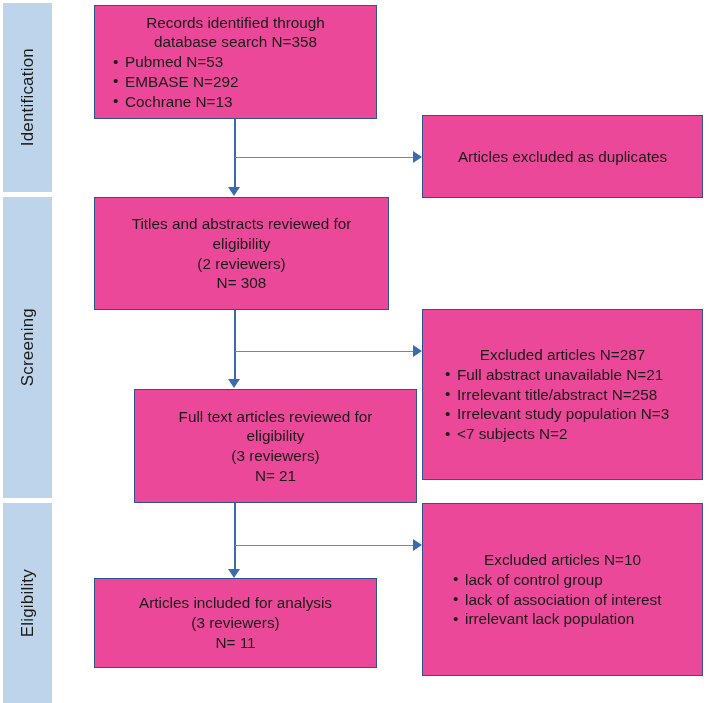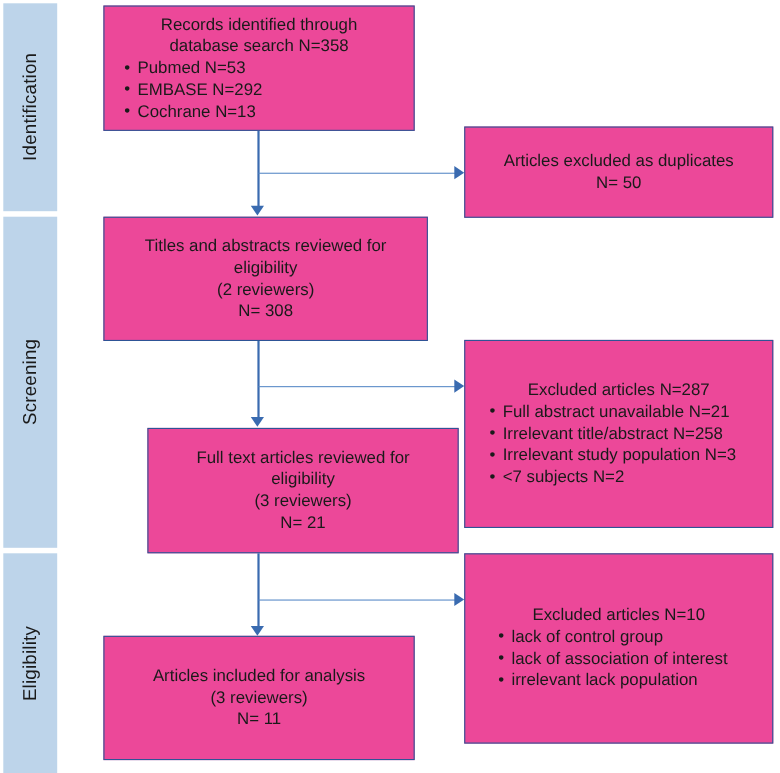--- a/index.html
+++ b/index.html
@@ -133,21 +133,20 @@
   </div>
 
   <div class="conn-v" style="left:234px; top:119px; height:70px;"></div>
   <div class="arrow-down" style="left:228px; top:187px;"></div>
   <div class="conn-h thin" style="left:235px; top:157px; width:181px;"></div>
   <div class="arrow-right" style="left:413px; top:151px;"></div>
 
   <div class="flow-box" style="left:422px; top:115px; width:281px; height:83px;">
     <div class="box-inner">
       <div class="box-line">Articles excluded as duplicates</div>
-      <div class="box-line">N= 50</div>
     </div>
   </div>
 
   <div class="flow-box" style="left:94px; top:197px; width:295px; height:113px;">
     <div class="box-inner">
       <div class="box-line">Titles and abstracts reviewed for</div>
       <div class="box-line">eligibility</div>
       <div class="box-line">(2 reviewers)</div>
       <div class="box-line">N= 308</div>
     </div>
@@ -188,21 +187,21 @@
     <div class="box-inner">
       <div class="box-line">Excluded articles N=10</div>
       <ul class="box-bullets bullets-c">
         <li>lack of control group</li>
         <li>lack of association of interest</li>
         <li>irrelevant lack population</li>
       </ul>
     </div>
   </div>
 
-  <div class="flow-box" style="left:94px; top:578px; width:283px; height:113px;">
+  <div class="flow-box" style="left:94px; top:578px; width:283px; height:90px;">
     <div class="box-inner">
       <div class="box-line">Articles included for analysis</div>
       <div class="box-line">(3 reviewers)</div>
       <div class="box-line">N= 11</div>
     </div>
   </div>
 
 </div>
 
 </body></html>

